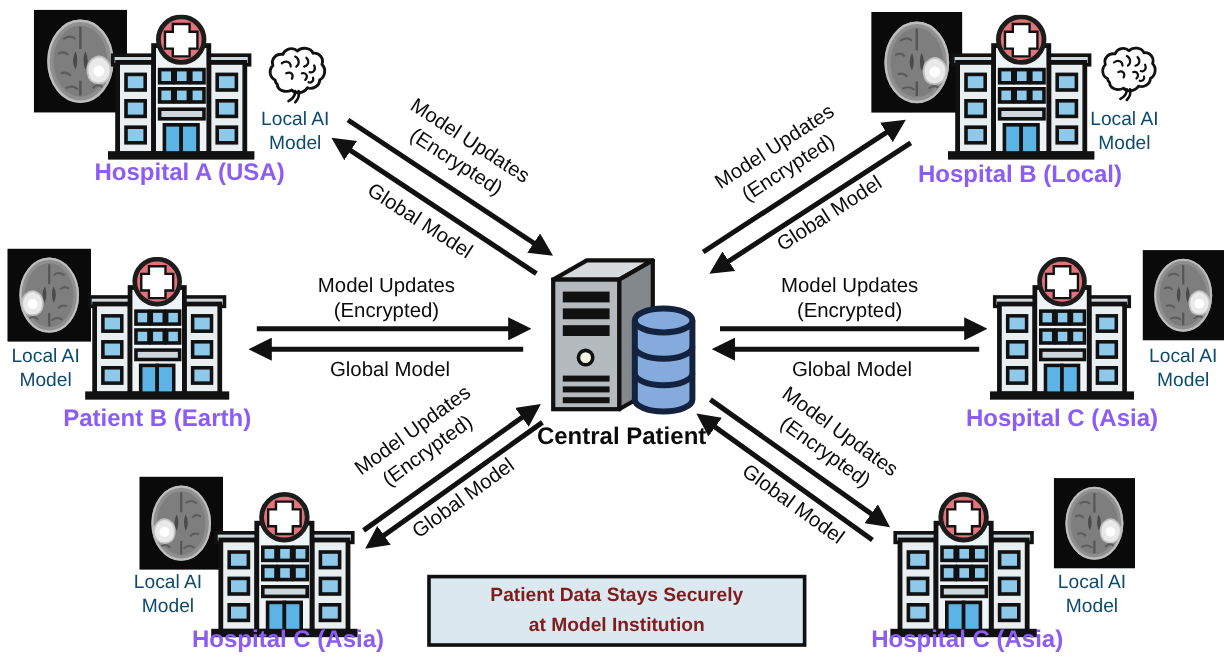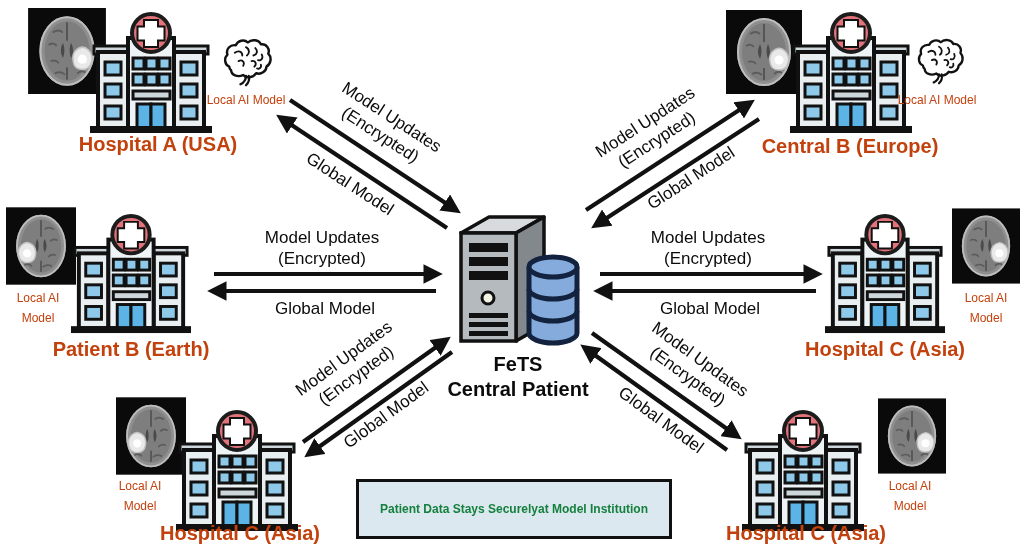--- a/index.html
+++ b/index.html
@@ -4,40 +4,40 @@
 <style>
   html,body{margin:0;padding:0;background:#ffffff;}
   .stage{
     position:relative;width:1024px;height:559px;background:#ffffff;overflow:hidden;
     font-family:"Liberation Sans", sans-serif;color:#111;
   }
   .abs{position:absolute;}
   svg{display:block;}
   .arrows{position:absolute;left:0;top:0;width:1024px;height:559px;z-index:1;}
   .hospital-name{
-    position:absolute;z-index:3;font-weight:bold;font-size:20px;text-align:center;color:#c2410c;
+    position:absolute;z-index:3;font-weight:bold;font-size:20px;text-align:center;color:#8b5cf6;
   }
   .local-label{
-    position:absolute;z-index:3;font-size:12px;line-height:20px;text-align:center;color:#c2410c;
+    position:absolute;z-index:3;font-size:16px;line-height:20px;text-align:center;color:#0c4a6e;
   }
   .rotlabel{
     position:absolute;z-index:2;font-size:17px;line-height:21px;text-align:center;
     white-space:nowrap;color:#0b0b0b;
     transform:translate(-50%,-50%) rotate(var(--r,0deg));
   }
   .rotlabel span{display:block;}
   .server-label{
     position:absolute;z-index:3;font-weight:bold;font-size:20px;line-height:25px;text-align:center;color:#0b0b0b;
   }
   .server-label span{display:block;}
   .footer-note{
     position:absolute;left:356px;top:479px;width:316px;height:60px;z-index:3;
     background:#dbe8f0;border:3px solid #101010;box-sizing:border-box;
-    display:flex;flex-direction:row;align-items:center;justify-content:center;
-    font-weight:bold;font-size:12px;line-height:25px;text-align:center;color:#15803d;
+    display:flex;flex-direction:column;align-items:center;justify-content:center;
+    font-weight:bold;font-size:16px;line-height:25px;text-align:center;color:#7f1d1d;
   }
   .footer-note span{display:block;}
   .mri-flip{transform:scaleX(-1);}
 </style>
 </head>
 <body>
 
 <div class="stage">
 
   <svg width="0" height="0" style="position:absolute" aria-hidden="true">
@@ -213,21 +213,21 @@
     <svg class="abs" style="left:788px;top:12px;z-index:3" width="126" height="124">
         <use href="#sym-hospital"></use>
       </svg>
     <svg class="abs" style="left:912px;top:36px;z-index:3" width="54" height="50">
         <use href="#sym-brain"></use>
       </svg>
     <div class="local-label" style="left:896px;top:90px;width:82px">
       <span>Local AI</span>
       <span>Model</span>
     </div>
-    <div class="hospital-name" style="left:750px;top:135px;width:200px">Central B (Europe)</div>
+    <div class="hospital-name" style="left:750px;top:135px;width:200px">Hospital B (Local)</div>
   </div>
 
   <div>
     <svg class="abs mri-flip" style="left:6px;top:206px;z-index:2" width="70" height="80">
         <use href="#sym-mri"></use>
       </svg>
     <svg class="abs" style="left:68px;top:214px;z-index:3" width="126" height="122">
         <use href="#sym-hospital"></use>
       </svg>
     <div class="local-label" style="left:0px;top:288px;width:76px">
@@ -280,21 +280,20 @@
   </div>
 
   <div>
     <svg class="abs" style="left:455px;top:203px;z-index:3" width="95" height="145">
         <use href="#sym-server"></use>
       </svg>
     <svg class="abs" style="left:524px;top:251px;z-index:4" width="58" height="98">
         <use href="#sym-database"></use>
       </svg>
     <div class="server-label" style="left:428px;top:352px;width:180px">
-      <span>FeTS</span>
       <span>Central Patient</span>
     </div>
   </div>
 
   <div class="footer-note">
     <span>Patient Data Stays Securely</span>
     <span>at Model Institution</span>
   </div>
 
 </div>

